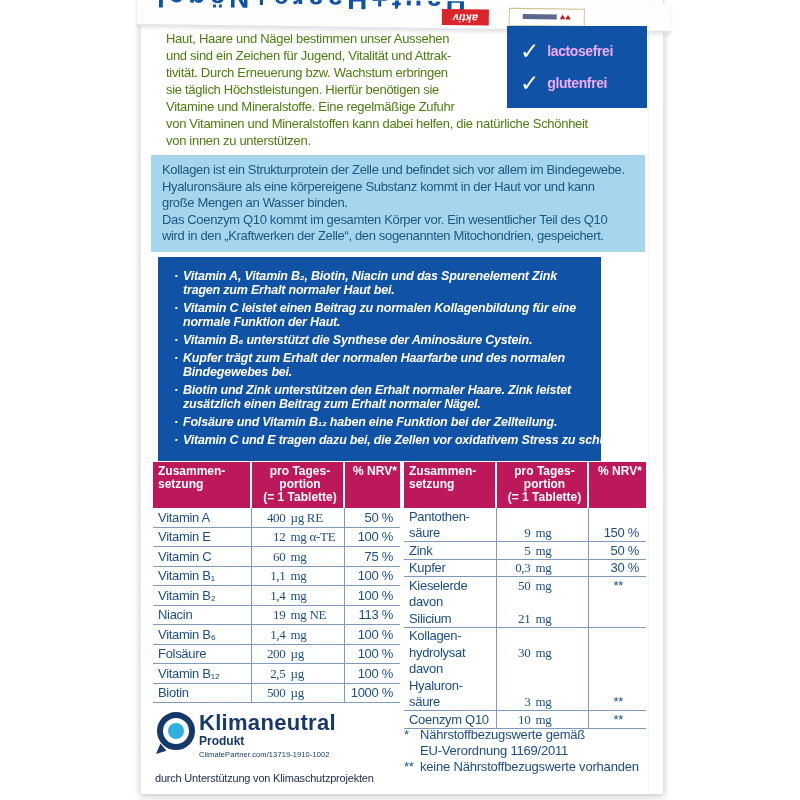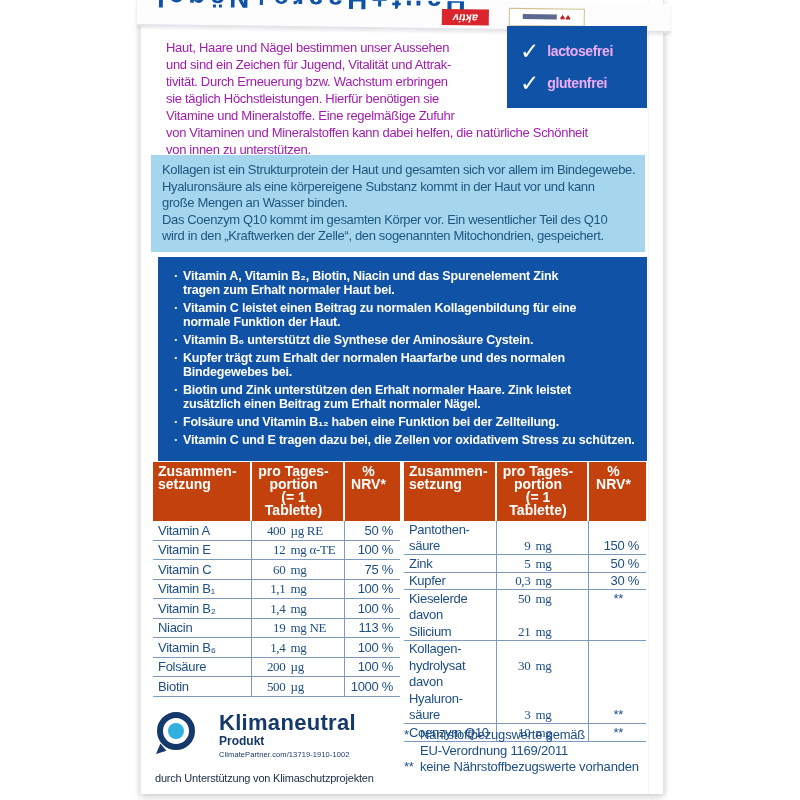--- a/index.html
+++ b/index.html
@@ -30,52 +30,52 @@
     background:#d9252b;color:#fff;font-size:11px;line-height:13px;font-weight:700;font-style:italic;
     padding:1px 11px 2px;
   }
   .flap-logo{
     position:absolute;left:372px;top:6px;width:74px;height:16px;transform:rotate(180deg);
     border:1px solid #cfc092;background:#fff;display:flex;align-items:center;justify-content:center;gap:3px;
   }
   .flap-logo .hearts{color:#c11f25;font-size:9px;line-height:9px;}
   .flap-logo .bar{width:34px;height:5px;background:#27356a;opacity:.75;}
   
-  .intro{position:absolute;left:25px;top:39px;color:#a21caf;z-index:2;}
+  .intro{position:absolute;left:25px;top:30px;color:#4d7c0f;z-index:2;}
   .intro .line{height:17px;line-height:17px;font-size:13px;letter-spacing:-0.3px;white-space:nowrap;}
   
   .badge-box{
     position:absolute;left:366px;top:26px;width:140px;height:82px;background:#1052a5;z-index:4;
     box-sizing:border-box;padding:9px 0 0 13px;
   }
   .badge-row{display:flex;align-items:center;gap:8px;height:32px;}
   .badge-check{color:#fff;font-size:23px;font-weight:700;line-height:24px;}
   .badge-label{color:#f0abfc;font-size:14px;font-weight:700;letter-spacing:-0.4px;}
   
   .info-box{
     position:absolute;left:10px;top:155px;width:494px;box-sizing:border-box;
     background:#a6d6ee;padding:7px 10px 7px 11px;
   }
   .info-box .line{font-size:13px;line-height:16.5px;letter-spacing:-0.35px;color:#1d567f;white-space:nowrap;}
   
   .benefits{
-    position:absolute;left:17px;top:257px;width:489px;box-sizing:border-box;
-    background:#1052a5;padding:12px 10px 10px 15px;color:#fff;
+    position:absolute;left:17px;top:257px;width:443px;box-sizing:border-box;
+    background:#1052a5;padding:12px 10px 10px 15px;color:#fff;font-style:italic;
   }
   .benefit{position:relative;padding-left:10px;margin-bottom:4px;}
   .benefit::before{content:"·";position:absolute;left:1px;top:0;font-weight:700;font-size:13px;line-height:14px;color:#fff;}
   .benefit .line{font-size:12.5px;font-weight:700;line-height:14px;letter-spacing:-0.2px;white-space:nowrap;}
   
   .tbl{position:absolute;}
   #table-left{left:12px;top:462px;width:247px;}
   #table-right{left:263px;top:462px;width:242px;}
   .tbl table{border-collapse:collapse;table-layout:fixed;width:100%;border-bottom:1px solid #7e9bbd;}
   .tbl th{
-    background:#c2410c;color:#fff;font-size:14px;font-weight:700;text-align:left;
-    vertical-align:top;padding:3px 13px 4px 5px;line-height:13px;
+    background:#be185d;color:#fff;font-size:12px;font-weight:700;text-align:left;
+    vertical-align:top;padding:3px 0 4px 5px;line-height:13px;
   }
   .tbl th.c{text-align:center;}
   .tbl th+th{border-left:2px solid #fff;}
   .tbl td{
     font-size:13px;color:#1d4e86;letter-spacing:-0.3px;line-height:15.5px;
     vertical-align:bottom;padding:1px 4px;
   }
   #table-left td{padding-top:1.5px;padding-bottom:1.5px;}
   #table-right td{padding-top:0.5px;padding-bottom:0.5px;}
   .tbl td.name{padding-left:5px;border-right:1px solid #7e9bbd;}
@@ -86,21 +86,21 @@
   .tbl td.nrv.star{text-align:center;padding-right:2px;}
   .tbl tr.rs td{border-top:1px solid #7e9bbd;}
   .tbl tbody tr.rs:first-child td{border-top:none;}
   
   .klima{position:absolute;left:14px;top:710px;width:250px;color:#16396b;}
   .k-row{display:flex;align-items:flex-start;}
   .k-mark{position:relative;width:44px;height:46px;flex:none;}
   .k-ring{width:38px;height:38px;box-sizing:border-box;border:6px solid #16396b;border-radius:50%;margin:2px 0 0 2px;}
   .k-ring::after{content:"";position:absolute;left:1px;bottom:2px;width:11px;height:11px;background:#16396b;clip-path:polygon(0 100%,95% 70%,40% 5%);}
   .k-dot{position:absolute;left:13px;top:13px;width:16px;height:16px;border-radius:50%;background:#2fb0e0;}
-  .k-text{margin-left:20px;padding-top:1px;}
+  .k-text{margin-left:0;padding-top:1px;}
   .k-title{font-size:22px;font-weight:700;letter-spacing:0.3px;line-height:23px;}
   .k-sub{font-size:12px;font-weight:700;line-height:13px;margin-top:1px;}
   .k-url{font-size:7.5px;line-height:9px;margin-top:2px;letter-spacing:0.1px;}
   .k-caption{font-size:11px;line-height:13px;margin-top:13px;color:#20304a;letter-spacing:-0.2px;white-space:nowrap;}
   
   .footnotes{position:absolute;left:263px;top:727px;width:268px;color:#1d4e86;}
   .fn{display:flex;font-size:13px;line-height:16px;letter-spacing:-0.2px;}
   .fn-marker{flex:none;width:16px;}
   .fn-lines .line{white-space:nowrap;}
 </style>
@@ -133,21 +133,21 @@
         <span class="badge-check">✓</span>
         <span class="badge-label">lactosefrei</span>
       </div>
       <div class="badge-row">
         <span class="badge-check">✓</span>
         <span class="badge-label">glutenfrei</span>
       </div>
     </div>
 
   <div class="info-box" id="info-box">
-      <div class="line">Kollagen ist ein Strukturprotein der Haut und gesamten sich vor allem im Bindegewebe.</div>
+      <div class="line">Kollagen ist ein Strukturprotein der Zelle und befindet sich vor allem im Bindegewebe.</div>
       <div class="line">Hyaluronsäure als eine körpereigene Substanz kommt in der Haut vor und kann</div>
       <div class="line">große Mengen an Wasser binden.</div>
       <div class="line">Das Coenzym Q10 kommt im gesamten Körper vor. Ein wesentlicher Teil des Q10</div>
       <div class="line">wird in den „Kraftwerken der Zelle“, den sogenannten Mitochondrien, gespeichert.</div>
     </div>
 
   <div class="benefits" id="benefits">
       <div class="benefit">
         <div class="line">Vitamin A, Vitamin B₂, Biotin, Niacin und das Spurenelement Zink</div>
         <div class="line">tragen zum Erhalt normaler Haut bei.</div>
@@ -233,20 +233,25 @@
             <td class="name">Vitamin B₆</td>
             <td class="amt"><span class="v">1,4</span><span class="u">mg</span></td>
             <td class="nrv">100 %</td>
           </tr>
           <tr class="rs">
             <td class="name">Folsäure</td>
             <td class="amt"><span class="v">200</span><span class="u">µg</span></td>
             <td class="nrv">100 %</td>
           </tr>
           <tr class="rs">
+            <td class="name">Vitamin B₁₂</td>
+            <td class="amt"><span class="v">2,5</span><span class="u">µg</span></td>
+            <td class="nrv">100 %</td>
+          </tr>
+          <tr class="rs">
             <td class="name">Biotin</td>
             <td class="amt"><span class="v">500</span><span class="u">µg</span></td>
             <td class="nrv">1000 %</td>
           </tr>
         </tbody>
       </table>
     </div>
   <div class="tbl" id="table-right">
       <table>
         <colgroup>

